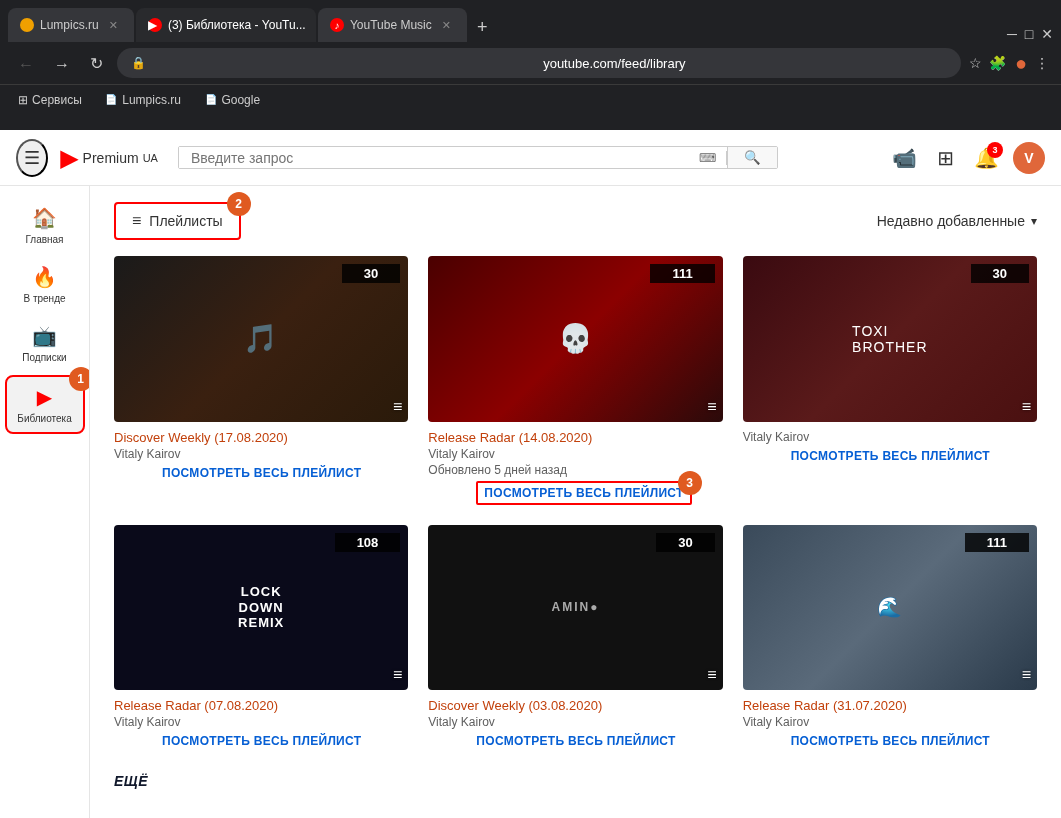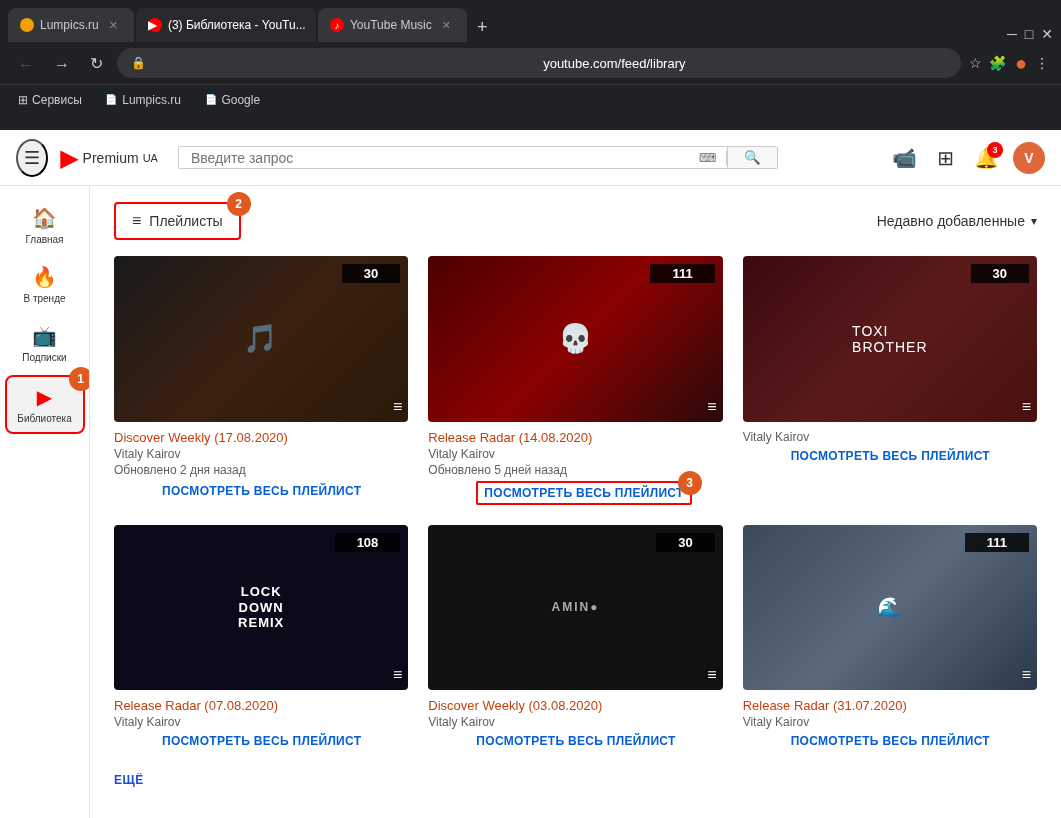--- a/index.html
+++ b/index.html
@@ -69,21 +69,21 @@
     .playlist-card { cursor: pointer; }
     .playlist-thumbnail { position: relative; width: 100%; aspect-ratio: 16/9; border-radius: 4px; overflow: hidden; margin-bottom: 8px; }
     .thumb-count { position: absolute; top: 8px; right: 8px; background: rgba(0,0,0,0.8); color: #fff; font-size: 13px; font-weight: bold; padding: 2px 22px; border-radius: 0; }
     .thumb-playlist-icon { position: absolute; bottom: 6px; right: 6px; color: #fff; font-size: 16px; text-shadow: 0 0 3px rgba(0,0,0,0.8); }
     .playlist-title { font-size: 13px; font-weight: 400; color: #c2410c; margin-bottom: 2px; }
     .playlist-author { font-size: 12px; color: #606060; margin-bottom: 2px; }
     .playlist-updated { font-size: 12px; color: #606060; margin-bottom: 4px; }
     .playlist-view-link { font-size: 12px; color: #065fd4; font-weight: 600; text-transform: uppercase; cursor: pointer; letter-spacing: 0.3px; margin-left: 48px; }
     .playlist-view-link.highlighted { border: 2px solid #ff0000; padding: 3px 6px; border-radius: 2px; display: inline-block; }
 
-    .see-more { margin-top: 20px; font-size: 12px; color: #1d4ed8; font-weight: 600; text-transform: uppercase; cursor: pointer; letter-spacing: 0.5px; padding: 4px 0; }
+    .see-more { margin-top: 20px; font-size: 14px; color: #0f172a; font-weight: 600; text-transform: uppercase; cursor: pointer; letter-spacing: 0.5px; padding: 4px 0; font-style: italic; }
 
     
     .annotation { display: inline-flex; align-items: center; justify-content: center; width: 24px; height: 24px; border-radius: 50%; background: #e05a20; color: #fff; font-size: 12px; font-weight: bold; position: absolute; z-index: 10; }
 
     
     .thumb-1 { background: linear-gradient(135deg, #1a1a1a, #3a2a1a, #2a1a0a); }
   </style>
 </head>
 <body>
 
@@ -213,21 +213,20 @@
         <div class="playlist-card">
           <div class="playlist-thumbnail thumb-1">
             <div style="width:100%;height:100%;display:flex;align-items:center;justify-content:center;background:linear-gradient(135deg,#1a1a1a,#3a2010,#2a1a0a);">
               <div style="text-align:center;color:#888;font-size:28px;">🎵</div>
             </div>
             <span class="thumb-count">30</span>
             <span class="thumb-playlist-icon">≡</span>
           </div>
           <div class="playlist-title">Discover Weekly (17.08.2020)</div>
           <div class="playlist-author">Vitaly Kairov</div>
-          <div class="playlist-updated">Обновлено 2 дня назад</div>
           <span class="playlist-view-link">ПОСМОТРЕТЬ ВЕСЬ ПЛЕЙЛИСТ</span>
         </div>
 
         <div class="playlist-card">
           <div class="playlist-thumbnail" style="background:linear-gradient(135deg,#4a0000,#8b0000,#2a0a0a);">
             <div style="width:100%;height:100%;display:flex;align-items:center;justify-content:center;">
               <div style="text-align:center;color:#888;font-size:28px;">💀</div>
             </div>
             <span class="thumb-count">111</span>
             <span class="thumb-playlist-icon">≡</span>

